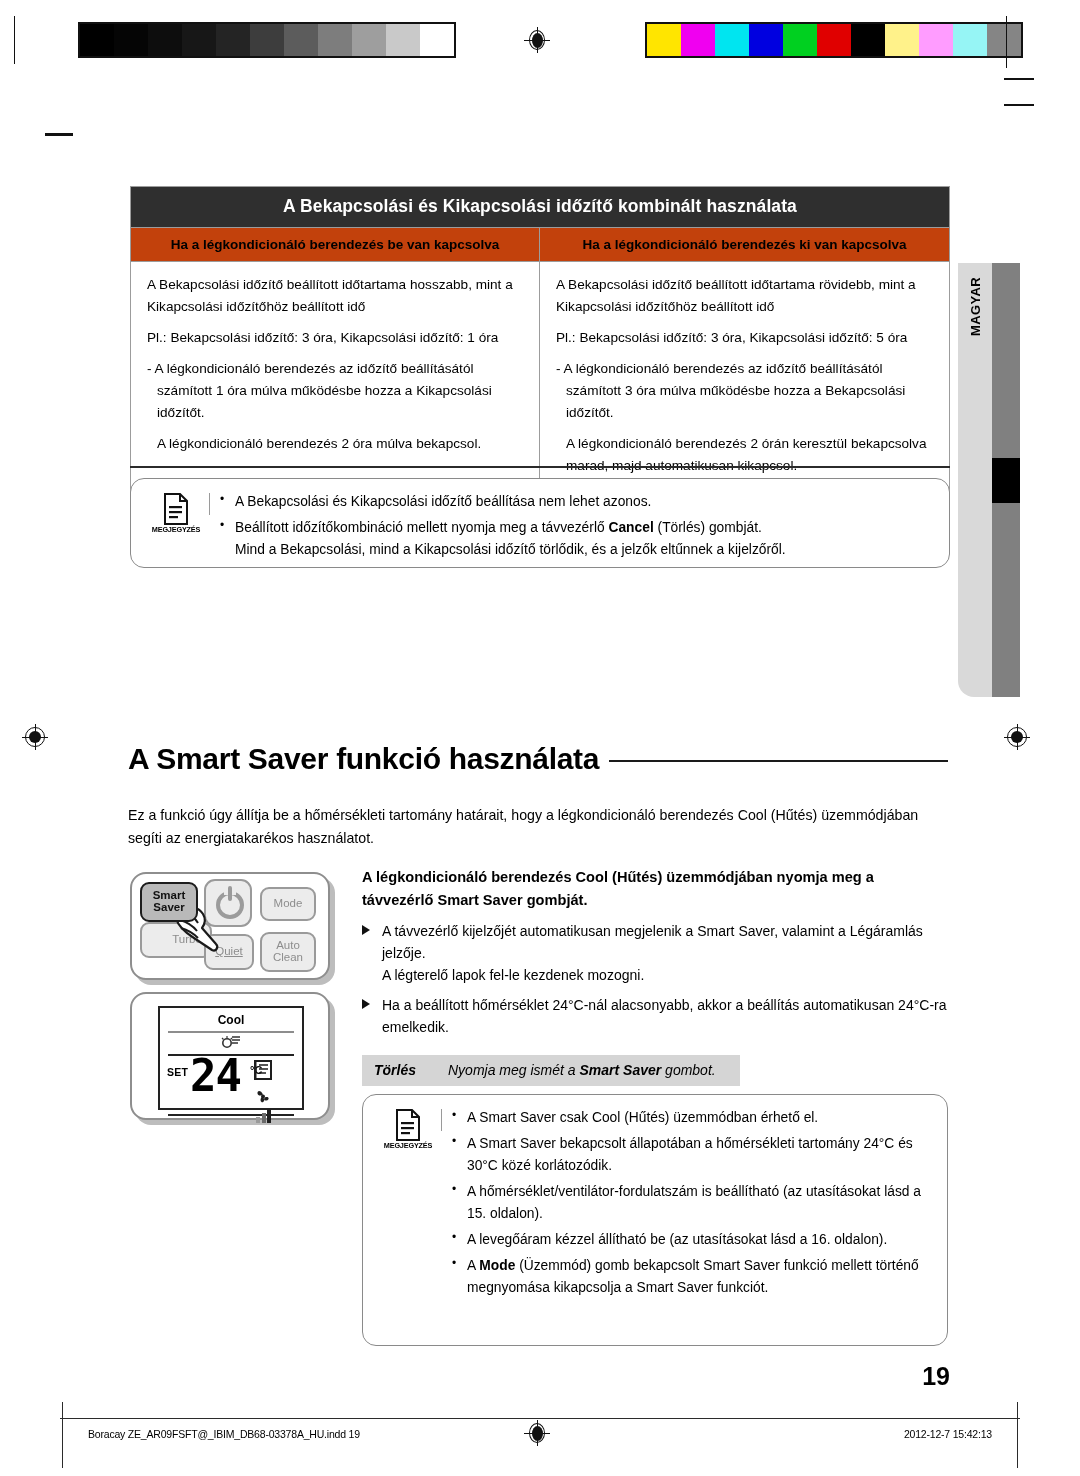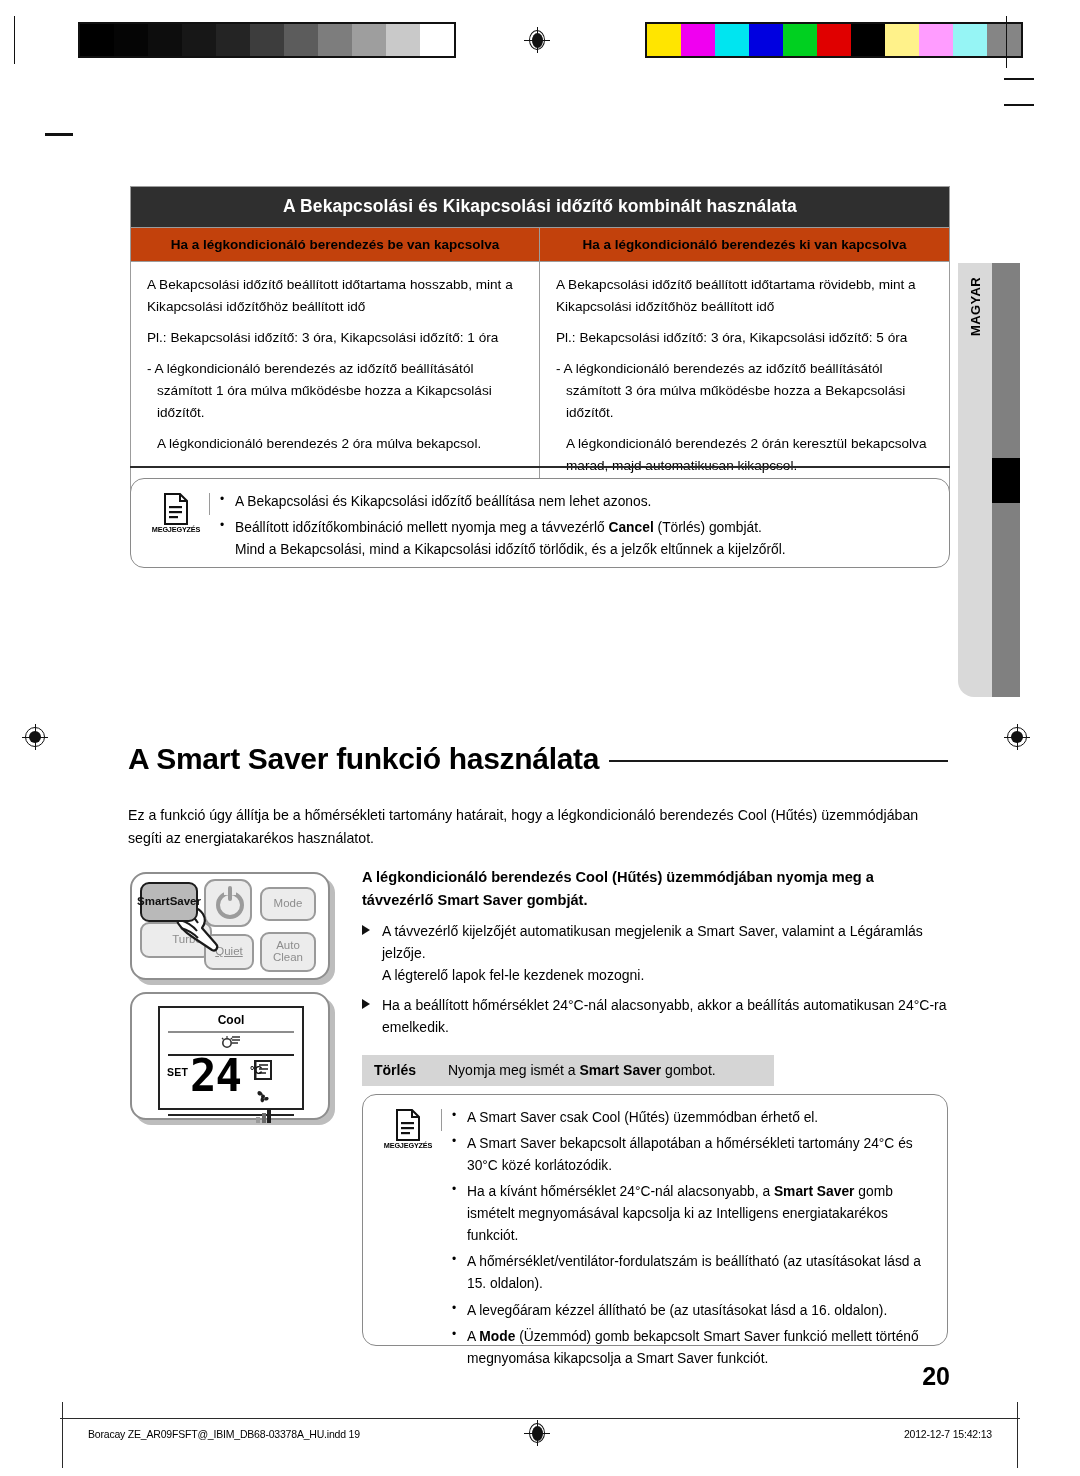--- a/index.html
+++ b/index.html
@@ -424,25 +424,26 @@
     top: 5px;
     width: 0; height: 0;
     border-left: 8px solid #111;
     border-top: 5px solid transparent;
     border-bottom: 5px solid transparent;
   }
   .cancel-bar {
     position: absolute;
     left: 362px;
     top: 1055px;
-    width: 412px;
+    width: 378px;
     background: #d5d5d5;
     padding: 7px 10px 8px 12px;
     box-sizing: border-box;
     font-size: 14px;
+    font-style: italic;
   }
   .cancel-bar .lbl {
     font-weight: bold;
     display: inline-block;
     width: 74px;
   }
 
   
   .lang-tab {
     position: absolute;
@@ -643,21 +644,21 @@
   </div>
 
   <div class="sec-head">
     <h1>A Smart Saver funkció használata</h1>
     <div class="rule"></div>
   </div>
   <div class="intro">Ez a funkció úgy állítja be a hőmérsékleti tartomány határait, hogy a légkondicionáló berendezés Cool (Hűtés) üzemmódjában segíti az energiatakarékos használatot.</div>
 
   <div class="remote">
     <div class="remote-top">
-      <div class="btn dark" style="left:8px; top:8px; width:58px; height:40px; flex-direction:row;">
+      <div class="btn dark" style="left:8px; top:8px; width:58px; height:40px; flex-direction:column;">
         <span>Smart</span>
         <span>Saver</span>
       </div>
       <div class="btn-power">
         <div class="pwr-glyph"></div>
         <div class="pwr-mask"></div>
         <div class="pwr-stem"></div>
       </div>
       <div class="btn" style="left:128px; top:13px; width:56px; height:34px;">Mode</div>
       <div class="btn" style="left:8px; top:48px; width:72px; height:36px;padding-left:22px;">Turbo</div>
@@ -735,36 +736,35 @@
           <rect x="6" y="18" width="13" height="2.2" fill="#111"></rect>
           <rect x="6" y="23" width="9" height="2.2" fill="#111"></rect>
         </svg>
         <span class="badge-label">MEGJEGYZÉS</span>
       </div>
       <div class="note-divider"></div>
       <div class="note-list">
         <ul id="note-bottom-list">
             <li>A Smart Saver csak Cool (Hűtés) üzemmódban érhető el.</li>
             <li>A Smart Saver bekapcsolt állapotában a hőmérsékleti tartomány 24°C és 30°C közé korlátozódik.</li>
-            <li>Ha a kívánt hőmérséklet 24°C-nál alacsonyabb, a <b>Smart Saver</b> gomb ismételt megnyomásával kapcsolja ki az Intelligens energiatakarékos funkciót.</li>
             <li>A hőmérséklet/ventilátor-fordulatszám is beállítható (az utasításokat lásd a 15. oldalon).</li>
             <li>A levegőáram kézzel állítható be (az utasításokat lásd a 16. oldalon).</li>
             <li>A <b>Mode</b> (Üzemmód) gomb bekapcsolt Smart Saver funkció mellett történő megnyomása kikapcsolja a Smart Saver funkciót.</li>
           </ul>
       </div>
     </div>
   </div>
 
   <div class="lang-tab">
     <div class="light"></div>
     <div class="dark"></div>
     <div class="marker"></div>
     <div class="label"><span>MAGYAR</span></div>
   </div>
 
-  <div class="page-num">20</div>
+  <div class="page-num">19</div>
   <div class="footer-rule"></div>
   <div class="footer-edge-l"></div>
   <div class="footer-edge-r"></div>
   <div class="footer-left">Boracay ZE_AR09FSFT@_IBIM_DB68-03378A_HU.indd   19</div>
   <div class="footer-right">2012-12-7   15:42:13</div>
 
 </div>
 
 </body></html>

